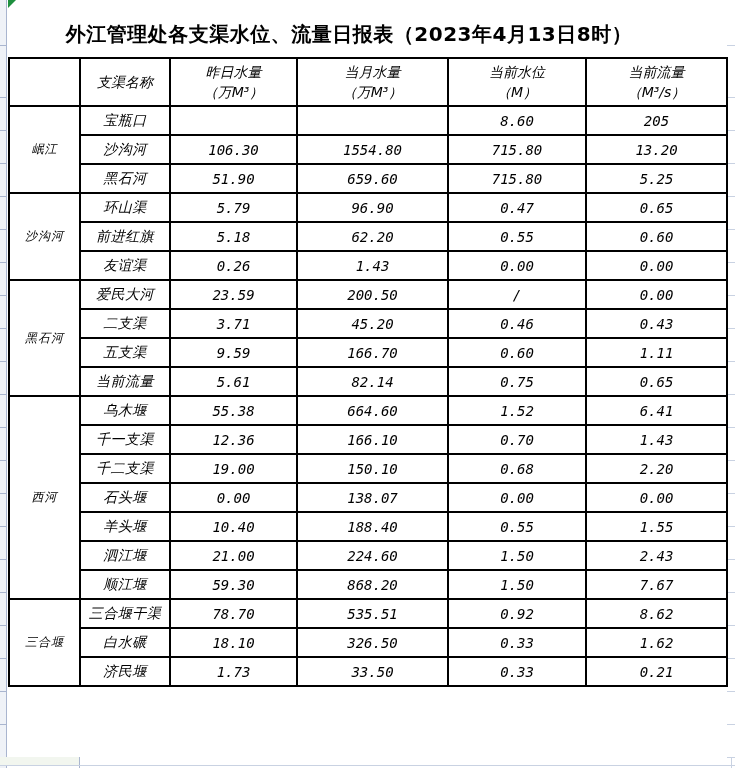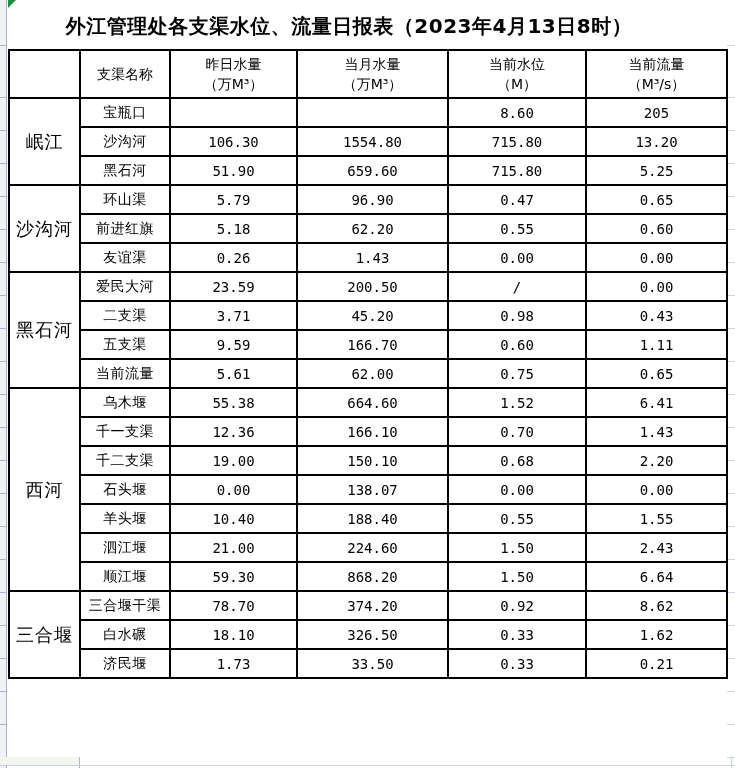--- a/index.html
+++ b/index.html
@@ -28,37 +28,37 @@
   
   .below-left-fill{position:absolute;left:0;top:757px;width:79px;height:9px;background:var(--belowfill);}
   .vline-below-a{position:absolute;left:79px;top:757px;width:1px;height:11px;background:var(--grid);}
   .vline-below-b{position:absolute;left:731px;top:757px;width:1px;height:11px;background:var(--grid-light);}
   .hline-bottom{position:absolute;left:0;top:765px;width:735px;height:1px;background:var(--grid-light);}
   
   .marker{
     position:absolute;left:8px;top:0;width:0;height:0;
     border-top:8px solid var(--green);border-right:8px solid transparent;
   }
-  .report{position:absolute;left:8px;top:4px;width:682px;}
+  .report{position:absolute;left:8px;top:12px;width:682px;}
   .title{
     height:45px;display:flex;align-items:center;justify-content:center;
     font-weight:bold;font-size:20px;letter-spacing:0.5px;white-space:nowrap;
   }
   table{
-    border-collapse:collapse;table-layout:fixed;width:718px;
+    border-collapse:collapse;table-layout:fixed;width:718px;font-style:italic;
   }
   th,td{
     border:2px solid var(--border);
     text-align:center;vertical-align:middle;padding:0;overflow:hidden;
   }
   thead th{
     height:48px;font-weight:normal;font-size:14px;line-height:1.45;
   }
   tbody td{height:29px;font-size:14px;}
-  .group-cell{font-size:18px;letter-spacing:1px;}
+  .group-cell{font-size:12px;letter-spacing:1px;}
   .name-cell{font-size:14px;letter-spacing:0.5px;}
   .value-cell{
     font-family:"DejaVu Sans Mono","Liberation Mono",monospace;
     font-size:14px;
   }
 </style>
 </head>
 <body>
 
 <div class="gutter">
@@ -202,34 +202,34 @@
           <td class="name-cell">爱民大河</td>
           <td class="value-cell">23.59</td>
           <td class="value-cell">200.50</td>
           <td class="value-cell">/</td>
           <td class="value-cell">0.00</td>
         </tr>
         <tr>
           <td class="name-cell">二支渠</td>
           <td class="value-cell">3.71</td>
           <td class="value-cell">45.20</td>
-          <td class="value-cell">0.98</td>
+          <td class="value-cell">0.46</td>
           <td class="value-cell">0.43</td>
         </tr>
         <tr>
           <td class="name-cell">五支渠</td>
           <td class="value-cell">9.59</td>
           <td class="value-cell">166.70</td>
           <td class="value-cell">0.60</td>
           <td class="value-cell">1.11</td>
         </tr>
         <tr>
           <td class="name-cell">当前流量</td>
           <td class="value-cell">5.61</td>
-          <td class="value-cell">62.00</td>
+          <td class="value-cell">82.14</td>
           <td class="value-cell">0.75</td>
           <td class="value-cell">0.65</td>
         </tr>
         <tr>
           <td rowspan="7" class="group-cell">西河</td>
           <td class="name-cell">乌木堰</td>
           <td class="value-cell">55.38</td>
           <td class="value-cell">664.60</td>
           <td class="value-cell">1.52</td>
           <td class="value-cell">6.41</td>
@@ -267,27 +267,27 @@
           <td class="value-cell">21.00</td>
           <td class="value-cell">224.60</td>
           <td class="value-cell">1.50</td>
           <td class="value-cell">2.43</td>
         </tr>
         <tr>
           <td class="name-cell">顺江堰</td>
           <td class="value-cell">59.30</td>
           <td class="value-cell">868.20</td>
           <td class="value-cell">1.50</td>
-          <td class="value-cell">6.64</td>
+          <td class="value-cell">7.67</td>
         </tr>
         <tr>
           <td rowspan="3" class="group-cell">三合堰</td>
           <td class="name-cell">三合堰干渠</td>
           <td class="value-cell">78.70</td>
-          <td class="value-cell">374.20</td>
+          <td class="value-cell">535.51</td>
           <td class="value-cell">0.92</td>
           <td class="value-cell">8.62</td>
         </tr>
         <tr>
           <td class="name-cell">白水碾</td>
           <td class="value-cell">18.10</td>
           <td class="value-cell">326.50</td>
           <td class="value-cell">0.33</td>
           <td class="value-cell">1.62</td>
         </tr>

